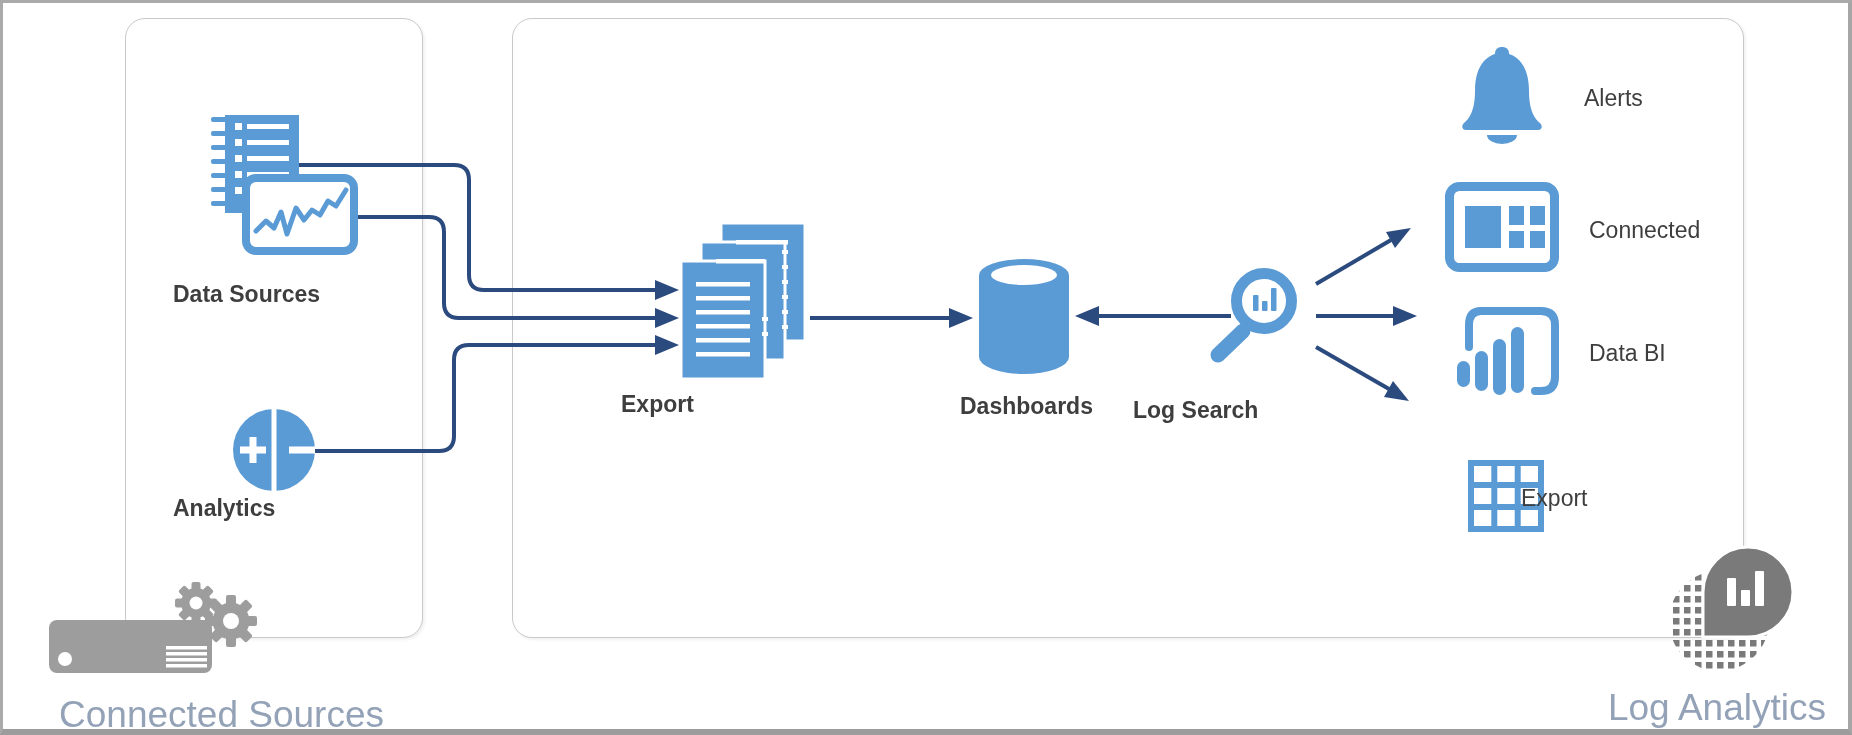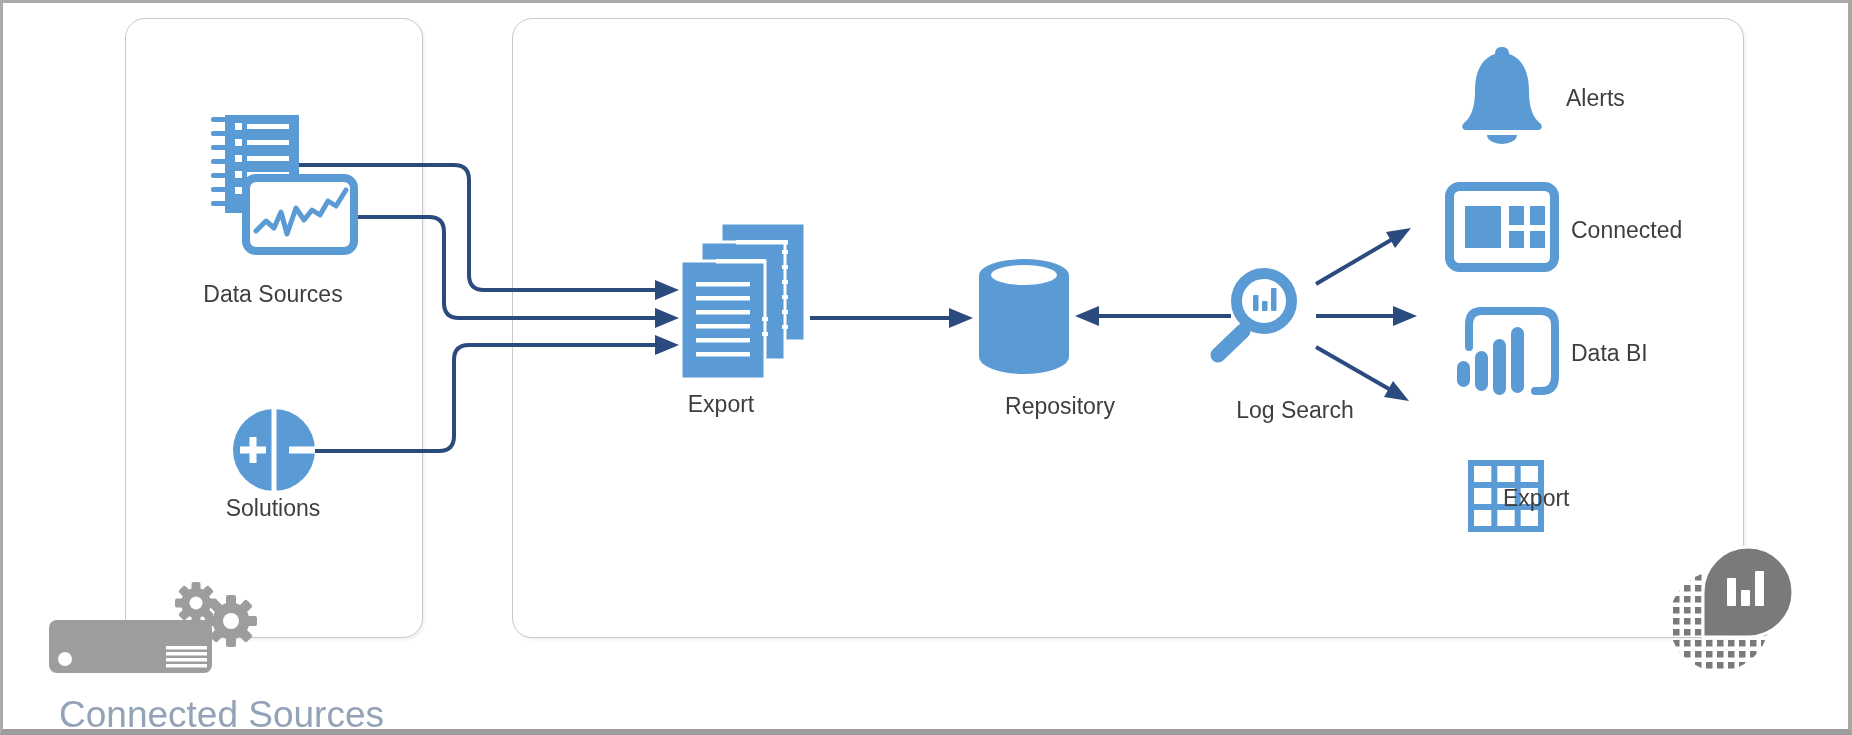--- a/index.html
+++ b/index.html
@@ -18,25 +18,25 @@
     border-radius:20px;
     box-shadow:2px 2px 3px rgba(0,0,0,0.06);
     z-index:1;
   }
   .box-left{left:122px;top:15px;width:296px;height:618px;}
   .box-main{left:509px;top:15px;width:1230px;height:618px;}
   #connector-layer{position:absolute;left:0;top:0;z-index:2;}
   .icon{position:absolute;z-index:3;line-height:0;}
   .node-label{
     position:absolute; z-index:4; font-size:23px; color:var(--label-dark,#3e3e3e);
-    text-align:center; white-space:nowrap;
+    white-space:nowrap;font-weight:bold;
   }
   .side-label{
     position:absolute; z-index:4; font-size:23px; color:var(--label-dark,#3e3e3e);
-    text-align:left; white-space:nowrap;
+    text-align:left; white-space:nowrap;margin-left:18px;
   }
   .corner-label{
     position:absolute; z-index:4; font-size:37px; color:var(--corner-label,#93a2b7);
     white-space:nowrap;
   }
 </style>
 </head>
 <body>
 
 <div class="canvas">
@@ -99,21 +99,21 @@
 
   <div class="icon" style="left:228px;top:404px">
     <svg width="88" height="88" viewBox="0 0 88 88">
       <circle cx="43" cy="43" r="41" fill="var(--accent-blue)"></circle>
       <rect x="40.5" y="2" width="5" height="82" fill="#ffffff"></rect>
       <rect x="9" y="39.5" width="26" height="7" fill="#ffffff"></rect>
       <rect x="18.5" y="30" width="7" height="26" fill="#ffffff"></rect>
       <rect x="58" y="39.5" width="26" height="7" fill="#ffffff"></rect>
     </svg>
   </div>
-  <div class="node-label" style="left:170px;top:492px;width:200px">Solutions</div>
+  <div class="node-label" style="left:170px;top:492px;width:200px">Analytics</div>
 
   <div class="icon" style="left:40px;top:545px">
     <svg width="230" height="135" viewBox="0 0 230 135">
       <g fill="var(--icon-gray)">
         <rect x="6" y="72" width="163" height="53" rx="8"></rect>
         <g transform="translate(153,55)">
           <g>
             <rect x="-4.5" y="-21" width="9" height="11" rx="2"></rect>
             <rect x="-4.5" y="-21" width="9" height="11" rx="2" transform="rotate(45)"></rect>
             <rect x="-4.5" y="-21" width="9" height="11" rx="2" transform="rotate(90)"></rect>
@@ -181,34 +181,34 @@
   </div>
   <div class="node-label" style="left:618px;top:388px;width:200px">Export</div>
 
   <div class="icon" style="left:975px;top:255px">
     <svg width="92" height="118" viewBox="0 0 92 118">
       <path d="M1,17 v82 a45,17 0 0 0 90,0 v-82 z" fill="var(--accent-blue)"></path>
       <ellipse cx="46" cy="17" rx="45" ry="16" fill="var(--accent-blue)"></ellipse>
       <ellipse cx="46" cy="17" rx="33" ry="10" fill="#ffffff"></ellipse>
     </svg>
   </div>
-  <div class="node-label" style="left:957px;top:390px;width:200px">Repository</div>
+  <div class="node-label" style="left:957px;top:390px;width:200px">Dashboards</div>
 
   <div class="icon" style="left:1205px;top:255px">
     <svg width="130" height="110" viewBox="0 0 130 110">
       <line x1="35" y1="73" x2="10" y2="97" stroke="var(--accent-blue)" stroke-width="15" stroke-linecap="round"></line>
       <circle cx="56" cy="43" r="27.5" fill="#ffffff" stroke="var(--accent-blue)" stroke-width="11"></circle>
       <g fill="var(--accent-blue)">
         <rect x="45" y="37" width="5.5" height="16" rx="1"></rect>
         <rect x="54" y="43" width="5.5" height="10" rx="1"></rect>
         <rect x="63" y="30" width="5.5" height="23" rx="1"></rect>
       </g>
     </svg>
   </div>
-  <div class="node-label" style="left:1192px;top:394px;width:200px">Log Search</div>
+  <div class="node-label" style="left:1130px;top:394px;width:200px">Log Search</div>
 
   <div class="icon" style="left:1455px;top:44px">
     <svg width="90" height="100" viewBox="0 0 90 100">
       <g fill="var(--accent-blue)">
         <rect x="37" y="0" width="14" height="14" rx="6"></rect>
         <path d="M44,6 C31,6 17,16 17,44 C17,64 11,72 6,76 C3,79 4,83 8,83 L80,83 C84,83 85,79 82,76 C77,72 71,64 71,44 C71,16 57,6 44,6 Z"></path>
         <path d="M29,88 A15,9 0 0 0 59,88 Z"></path>
       </g>
     </svg>
   </div>
@@ -266,14 +266,15 @@
       </defs>
       <circle cx="68" cy="80" r="50" fill="url(#halftone)"></circle>
       <path d="M52,51 A45,45 0 1 1 97,96 L52,96 Z" fill="var(--logo-gray)" stroke="#ffffff" stroke-width="3"></path>
       <g fill="#ffffff">
         <rect x="76" y="37" width="9" height="28" rx="1"></rect>
         <rect x="90" y="49" width="9" height="16" rx="1"></rect>
         <rect x="104" y="30" width="9" height="35" rx="1"></rect>
       </g>
     </svg>
   </div>
+  <div class="corner-label" style="right:22px;top:684px">Log Analytics</div>
 
 </div>
 
 </body></html>

